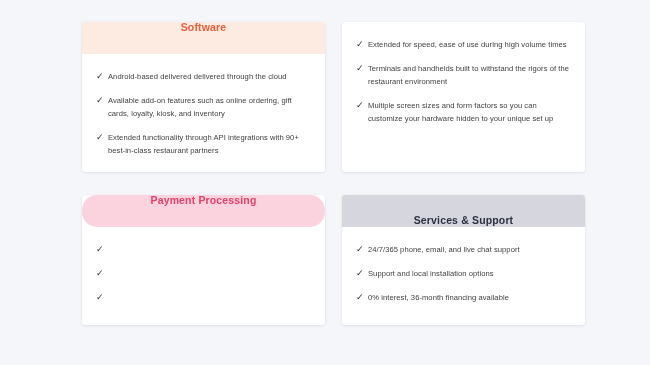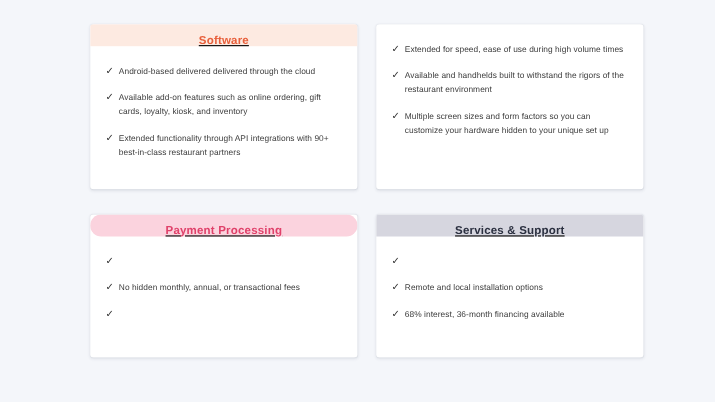--- a/index.html
+++ b/index.html
@@ -29,26 +29,25 @@
   }
   .card {
     background: #ffffff;
     border-radius: 3px;
     box-shadow: 0 1px 3px rgba(40, 50, 80, 0.10), 0 0 1px rgba(40,50,80,0.08);
     overflow: hidden;
     display: flex;
     flex-direction: column;
   }
   .card-header {
-    height: 20px;
+    height: 32px;
     display: flex;
-    align-items: flex-end;
+    align-items: flex-start;
     justify-content: center;
     flex: none;
-    text-decoration: underline;
   }
   .card-title {
     font-size: 10.5px;
     font-weight: bold;
     letter-spacing: 0.15px;
     line-height: 1;
     white-space: nowrap;
   }
   .card-body {
     flex: 1 1 auto;
@@ -84,21 +83,21 @@
   }
 
   
   .card.theme-0 .card-header { background: #fdeae1; }
   .card.theme-0 .card-title  { color: #e8603c; }
   .card.theme-1 .card-header { background: #d4e3f7; }
   .card.theme-1 .card-title  { color: #3c7fd0; }
   .card.theme-2 .card-header { background: #fbd3de; }
   .card.theme-2 .card-title  { color: #e0416a; }
   .card.theme-3 .card-header { background: #d6d6df; }
-  .card.theme-3 .card-title  { color: #2b3040; }
+  .card.theme-3 .card-title  { color: #2b3040; margin-top: 20px; }
 </style>
 </head>
 <body style="background: rgb(244, 246, 250);">
 
 <div class="page">
   <div class="grid">
 
     <div class="card theme-0">
       <div class="card-header" style="background: rgb(253, 234, 225);">
         <span class="card-title" style="color: rgb(232, 96, 60);">Software</span>
@@ -123,65 +122,65 @@
 
     <div class="card theme-1">
       <div class="card-body">
         <ul class="feature-list">
           <li class="feature-item">
             <span class="check-icon">✓</span>
             <span class="feature-text">Extended for speed, ease of use during high volume times</span>
           </li>
           <li class="feature-item">
             <span class="check-icon">✓</span>
-            <span class="feature-text">Available and handhelds built to withstand the rigors of the restaurant environment</span>
+            <span class="feature-text">Terminals and handhelds built to withstand the rigors of the restaurant environment</span>
           </li>
           <li class="feature-item">
             <span class="check-icon">✓</span>
             <span class="feature-text">Multiple screen sizes and form factors so you can customize your hardware hidden to your unique set up</span>
           </li>
         </ul>
       </div>
     </div>
 
     <div class="card theme-2">
       <div class="card-header" style="background: rgb(251, 211, 222); border-radius: 15px;">
         <span class="card-title" style="color: rgb(224, 65, 106);">Payment Processing</span>
       </div>
       <div class="card-body">
         <ul class="feature-list">
           <li class="feature-item">
             <span class="check-icon">✓</span>
           </li>
           <li class="feature-item">
             <span class="check-icon">✓</span>
-            <span class="feature-text">No hidden monthly, annual, or transactional fees</span>
           </li>
           <li class="feature-item">
             <span class="check-icon">✓</span>
           </li>
         </ul>
       </div>
     </div>
 
     <div class="card theme-3">
       <div class="card-header" style="background: rgb(214, 214, 223);">
         <span class="card-title" style="color: rgb(43, 48, 64);">Services &amp; Support</span>
       </div>
       <div class="card-body">
         <ul class="feature-list">
           <li class="feature-item">
             <span class="check-icon">✓</span>
+            <span class="feature-text">24/7/365 phone, email, and live chat support</span>
           </li>
           <li class="feature-item">
             <span class="check-icon">✓</span>
-            <span class="feature-text">Remote and local installation options</span>
+            <span class="feature-text">Support and local installation options</span>
           </li>
           <li class="feature-item">
             <span class="check-icon">✓</span>
-            <span class="feature-text">68% interest, 36-month financing available</span>
+            <span class="feature-text">0% interest, 36-month financing available</span>
           </li>
         </ul>
       </div>
     </div>
 
   </div>
 </div>
 
 </body></html>

